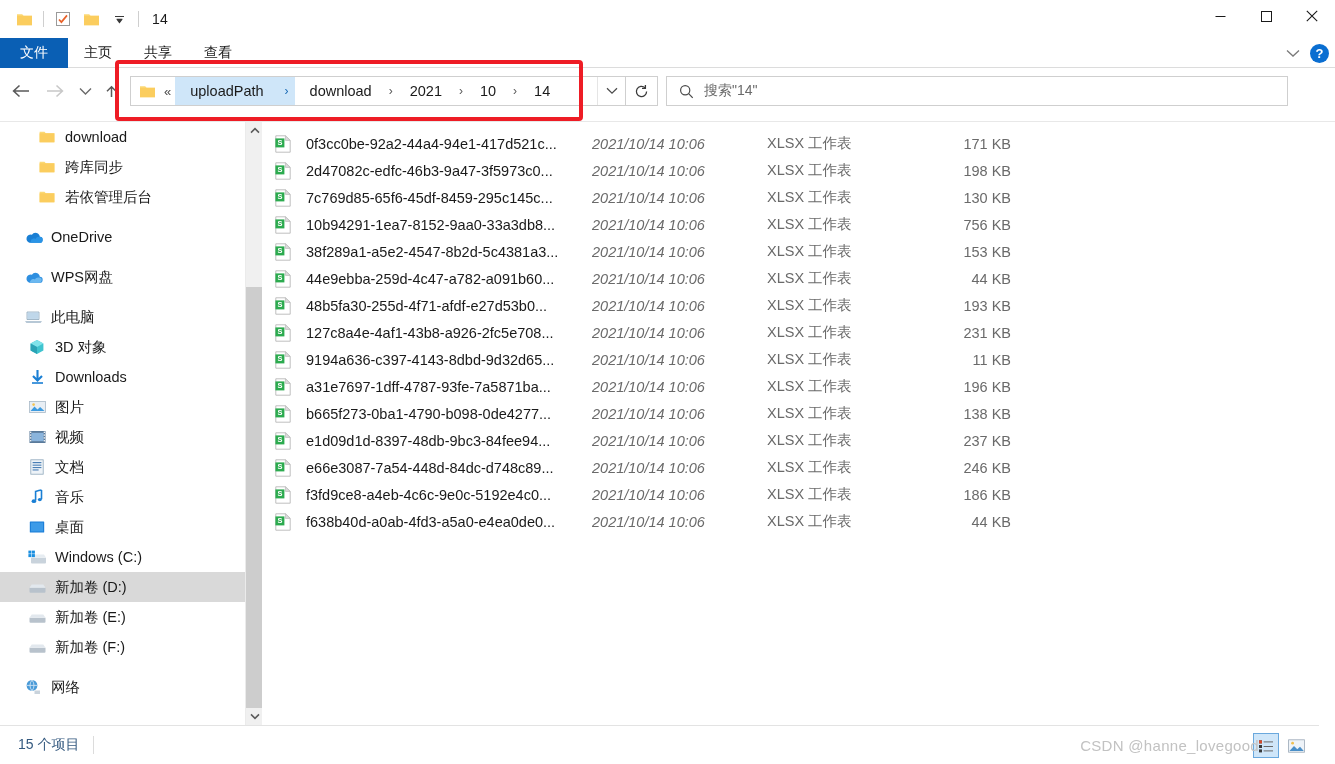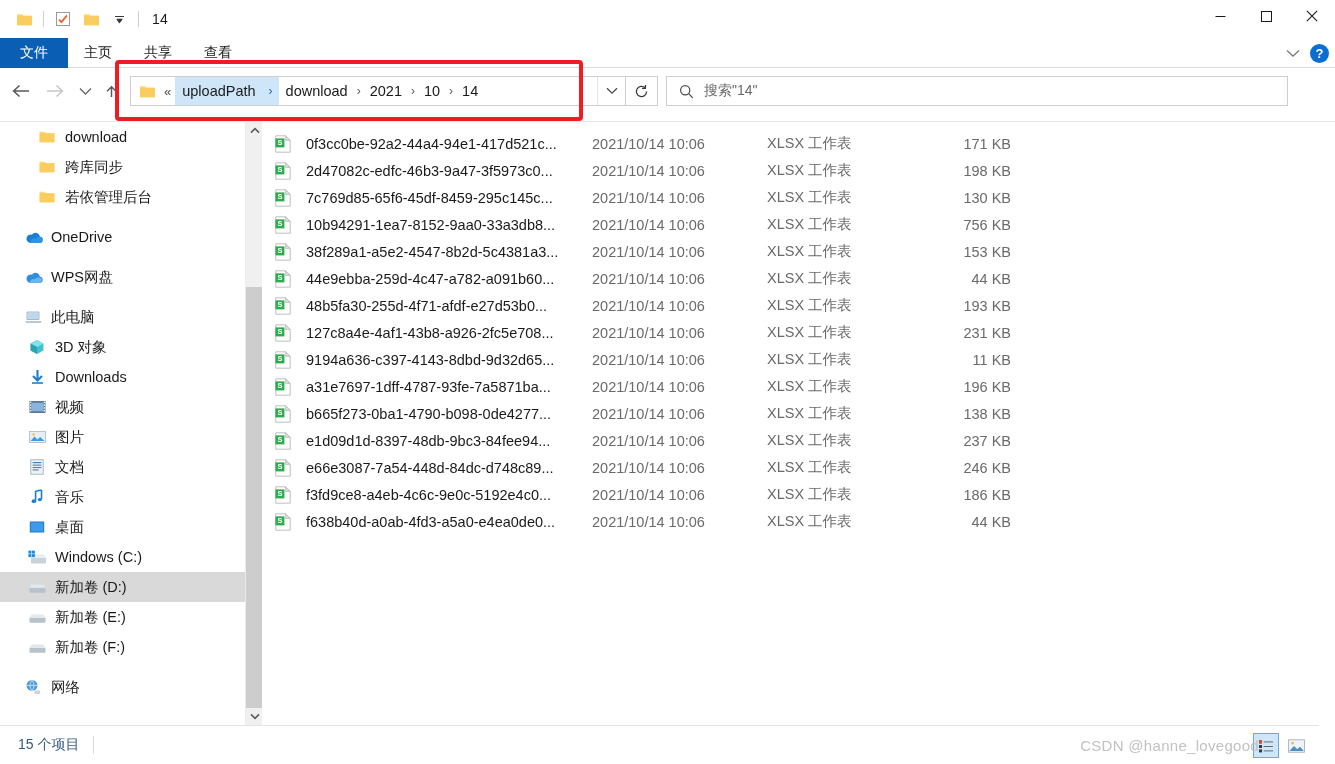--- a/index.html
+++ b/index.html
@@ -62,21 +62,21 @@
   .nav-btn.small { width: 26px; }
 
   .addressbar {
     flex: 1 1 auto; height: 30px; margin-left: 6px;
     border: 1px solid #cfcfcf; background: #fff;
     display: flex; align-items: center; min-width: 0;
     max-width: 496px;
   }
   .addr-folder-icon { padding: 0 6px 0 8px; display:flex; align-items:center; }
   .crumb {
-    font-size: 14.5px; color: #1a1a1a; padding: 0 7px; height: 28px;
+    font-size: 14.5px; color: #1a1a1a; padding: 0 15px; height: 28px;
     display: flex; align-items: center; white-space: nowrap;
   }
   .crumb.sel { background: #cfe6f9; }
   .crumb-sep {
     color: #5a5a5a; font-size: 12px; padding: 0 2px; height: 28px;
     display:flex; align-items:center;
   }
   .crumb-sep.sel { background: #cfe6f9; color:#1a6bb5; padding: 0 6px; }
   .crumb.dbl { color:#4a4a4a; padding: 0 4px 0 2px; font-size: 13px; }
   .addr-drop {
@@ -147,21 +147,21 @@
   .ch.type { width: 158px; }
   .ch.size { width: 100px; }
   .sort-caret {
     position: absolute; left: 172px; top: -7px; color: #9a9a9a; font-size: 11px;
   }
 
   .rows { padding-top: 8px; }
   .row { display: flex; align-items: center; height: 27px; font-size: 14.5px; }
   .cell { display: flex; align-items: center; flex: none; white-space: nowrap; overflow: hidden; }
   .cell.name { width: 330px; padding-left: 13px; color: #1a1a1a; }
-  .cell.date { width: 175px; color: #6a6a6a; }
+  .cell.date { width: 175px; color: #6a6a6a; font-style: italic; }
   .cell.type { width: 158px; color: #6a6a6a; }
   .cell.size { width: 100px; color: #6a6a6a; justify-content: flex-end; padding-right: 14px; }
   .file-icon { width: 22px; height: 20px; margin-right: 9px; flex: none; display:flex; align-items:center; }
 
   
   .statusbar {
     position: absolute; left: 0; right: 16px; bottom: 0; height: 39px;
     border-top: 1px solid #e3e3e3; display: flex; align-items: center;
     background: #fff; padding-left: 18px;
   }
@@ -400,45 +400,45 @@
             <svg width="15" height="16" viewBox="0 0 15 16">
                 <path d="M7.5 1v9.5M3 7l4.5 4.6L12 7" stroke="#1a7fd4" stroke-width="2.1" fill="none"></path>
                 <path d="M2 14h11" stroke="#1a7fd4" stroke-width="1.6"></path>
               </svg>
           </span>
           <span>Downloads</span>
         </div>
         <div class="tree-item indent2">
           <span class="tree-icon">
             <svg width="17" height="14" viewBox="0 0 17 14">
+                <rect x="0.5" y="1.5" width="16" height="11" fill="#e8eef4" stroke="#a8b8c8" stroke-width=".8"></rect>
+                <path d="M1.5 11l4-4.4 3 3 2.6-2.6 4.4 4z" fill="#3d9be0"></path>
+                <circle cx="4.6" cy="4.6" r="1.3" fill="#f5c451"></circle>
+              </svg>
+          </span>
+          <span>图片</span>
+        </div>
+        <div class="tree-item indent2">
+          <span class="tree-icon">
+            <svg width="17" height="14" viewBox="0 0 17 14">
                 <rect x="0.5" y="1" width="16" height="12" fill="#5a7a9a"></rect>
                 <rect x="2.4" y="2.8" width="12.2" height="8.4" fill="#8ab4dc"></rect>
                 <g fill="#f0f0f0">
                   <rect x="1" y="1.6" width="1.3" height="1.4"></rect>
                   <rect x="1" y="4.4" width="1.3" height="1.4"></rect>
                   <rect x="1" y="7.2" width="1.3" height="1.4"></rect>
                   <rect x="1" y="10" width="1.3" height="1.4"></rect>
                   <rect x="14.7" y="1.6" width="1.3" height="1.4"></rect>
                   <rect x="14.7" y="4.4" width="1.3" height="1.4"></rect>
                   <rect x="14.7" y="7.2" width="1.3" height="1.4"></rect>
                   <rect x="14.7" y="10" width="1.3" height="1.4"></rect>
                 </g>
               </svg>
           </span>
           <span>视频</span>
-        </div>
-        <div class="tree-item indent2">
-          <span class="tree-icon">
-            <svg width="17" height="14" viewBox="0 0 17 14">
-                <rect x="0.5" y="1.5" width="16" height="11" fill="#e8eef4" stroke="#a8b8c8" stroke-width=".8"></rect>
-                <path d="M1.5 11l4-4.4 3 3 2.6-2.6 4.4 4z" fill="#3d9be0"></path>
-                <circle cx="4.6" cy="4.6" r="1.3" fill="#f5c451"></circle>
-              </svg>
-          </span>
-          <span>图片</span>
         </div>
         <div class="tree-item indent2">
           <span class="tree-icon">
             <svg width="14" height="16" viewBox="0 0 14 16">
                 <rect x="0.8" y="0.8" width="12.4" height="14.4" fill="#eef3f8" stroke="#8fa8bb" stroke-width=".8"></rect>
                 <g fill="#4a7fb5">
                   <rect x="2.6" y="3" width="8.8" height="1.2"></rect>
                   <rect x="2.6" y="5.6" width="8.8" height="1.1"></rect>
                   <rect x="2.6" y="8" width="8.8" height="1.1"></rect>
                   <rect x="2.6" y="10.4" width="6" height="1.1"></rect>

